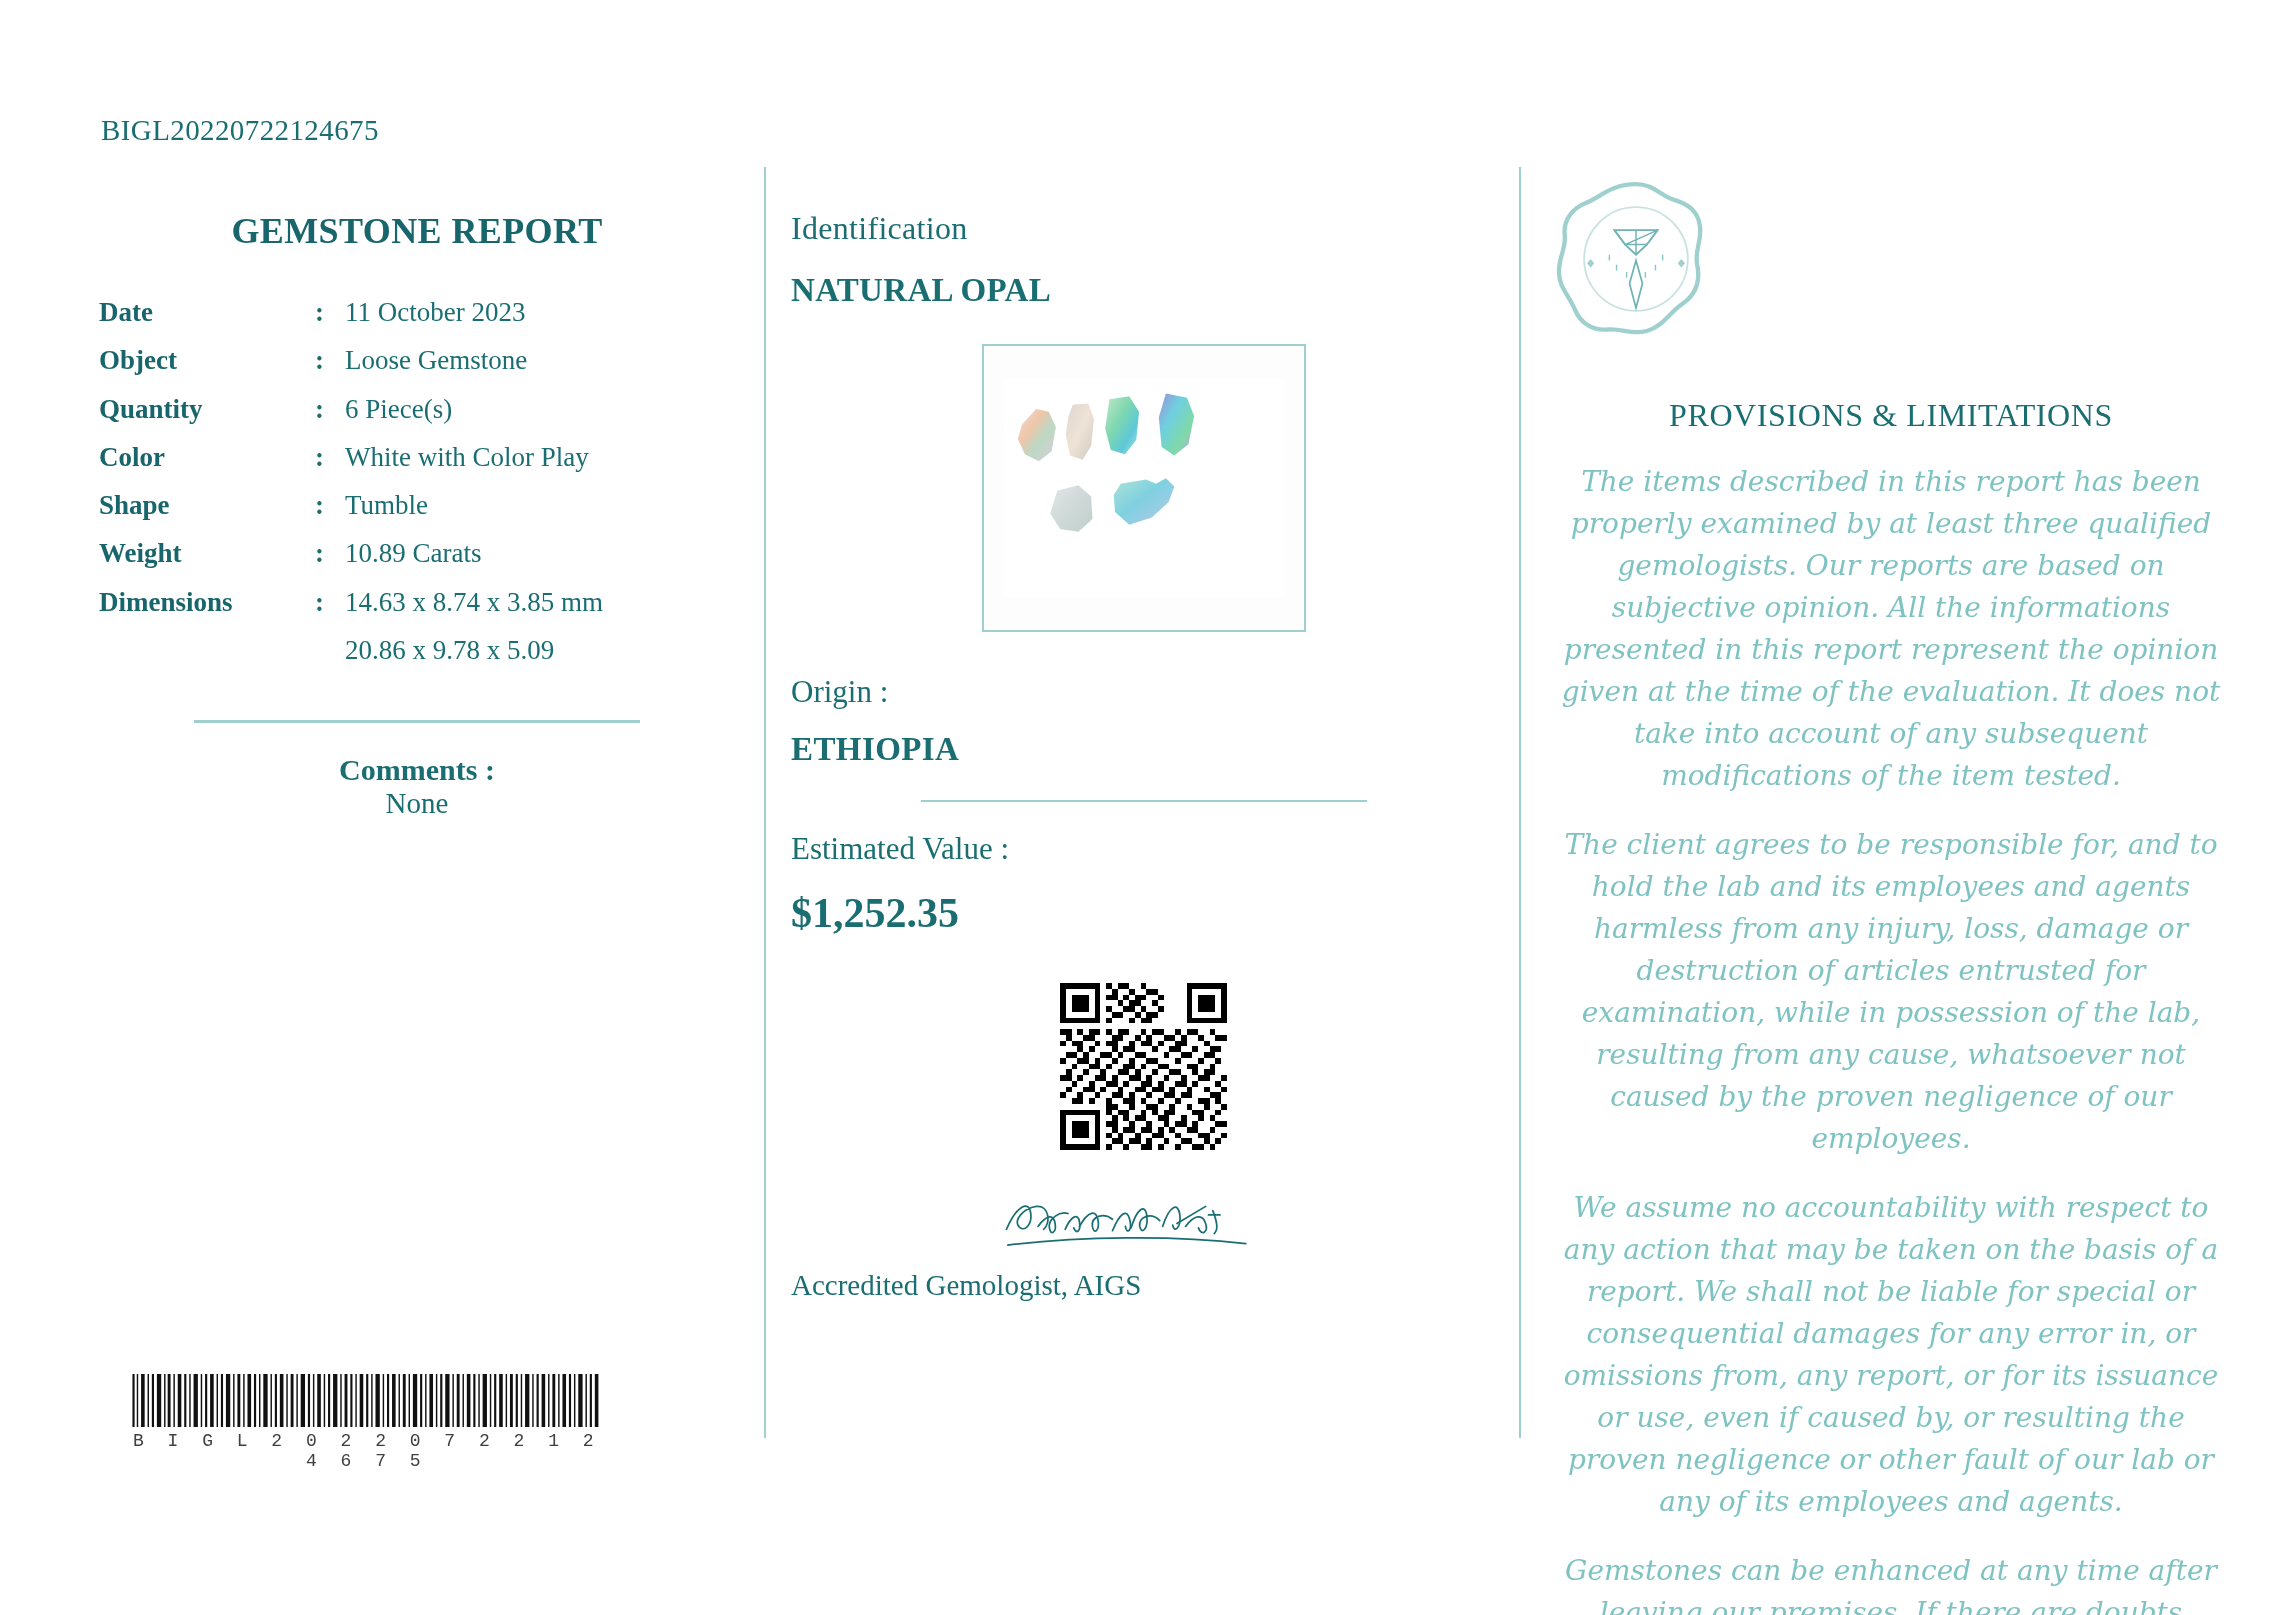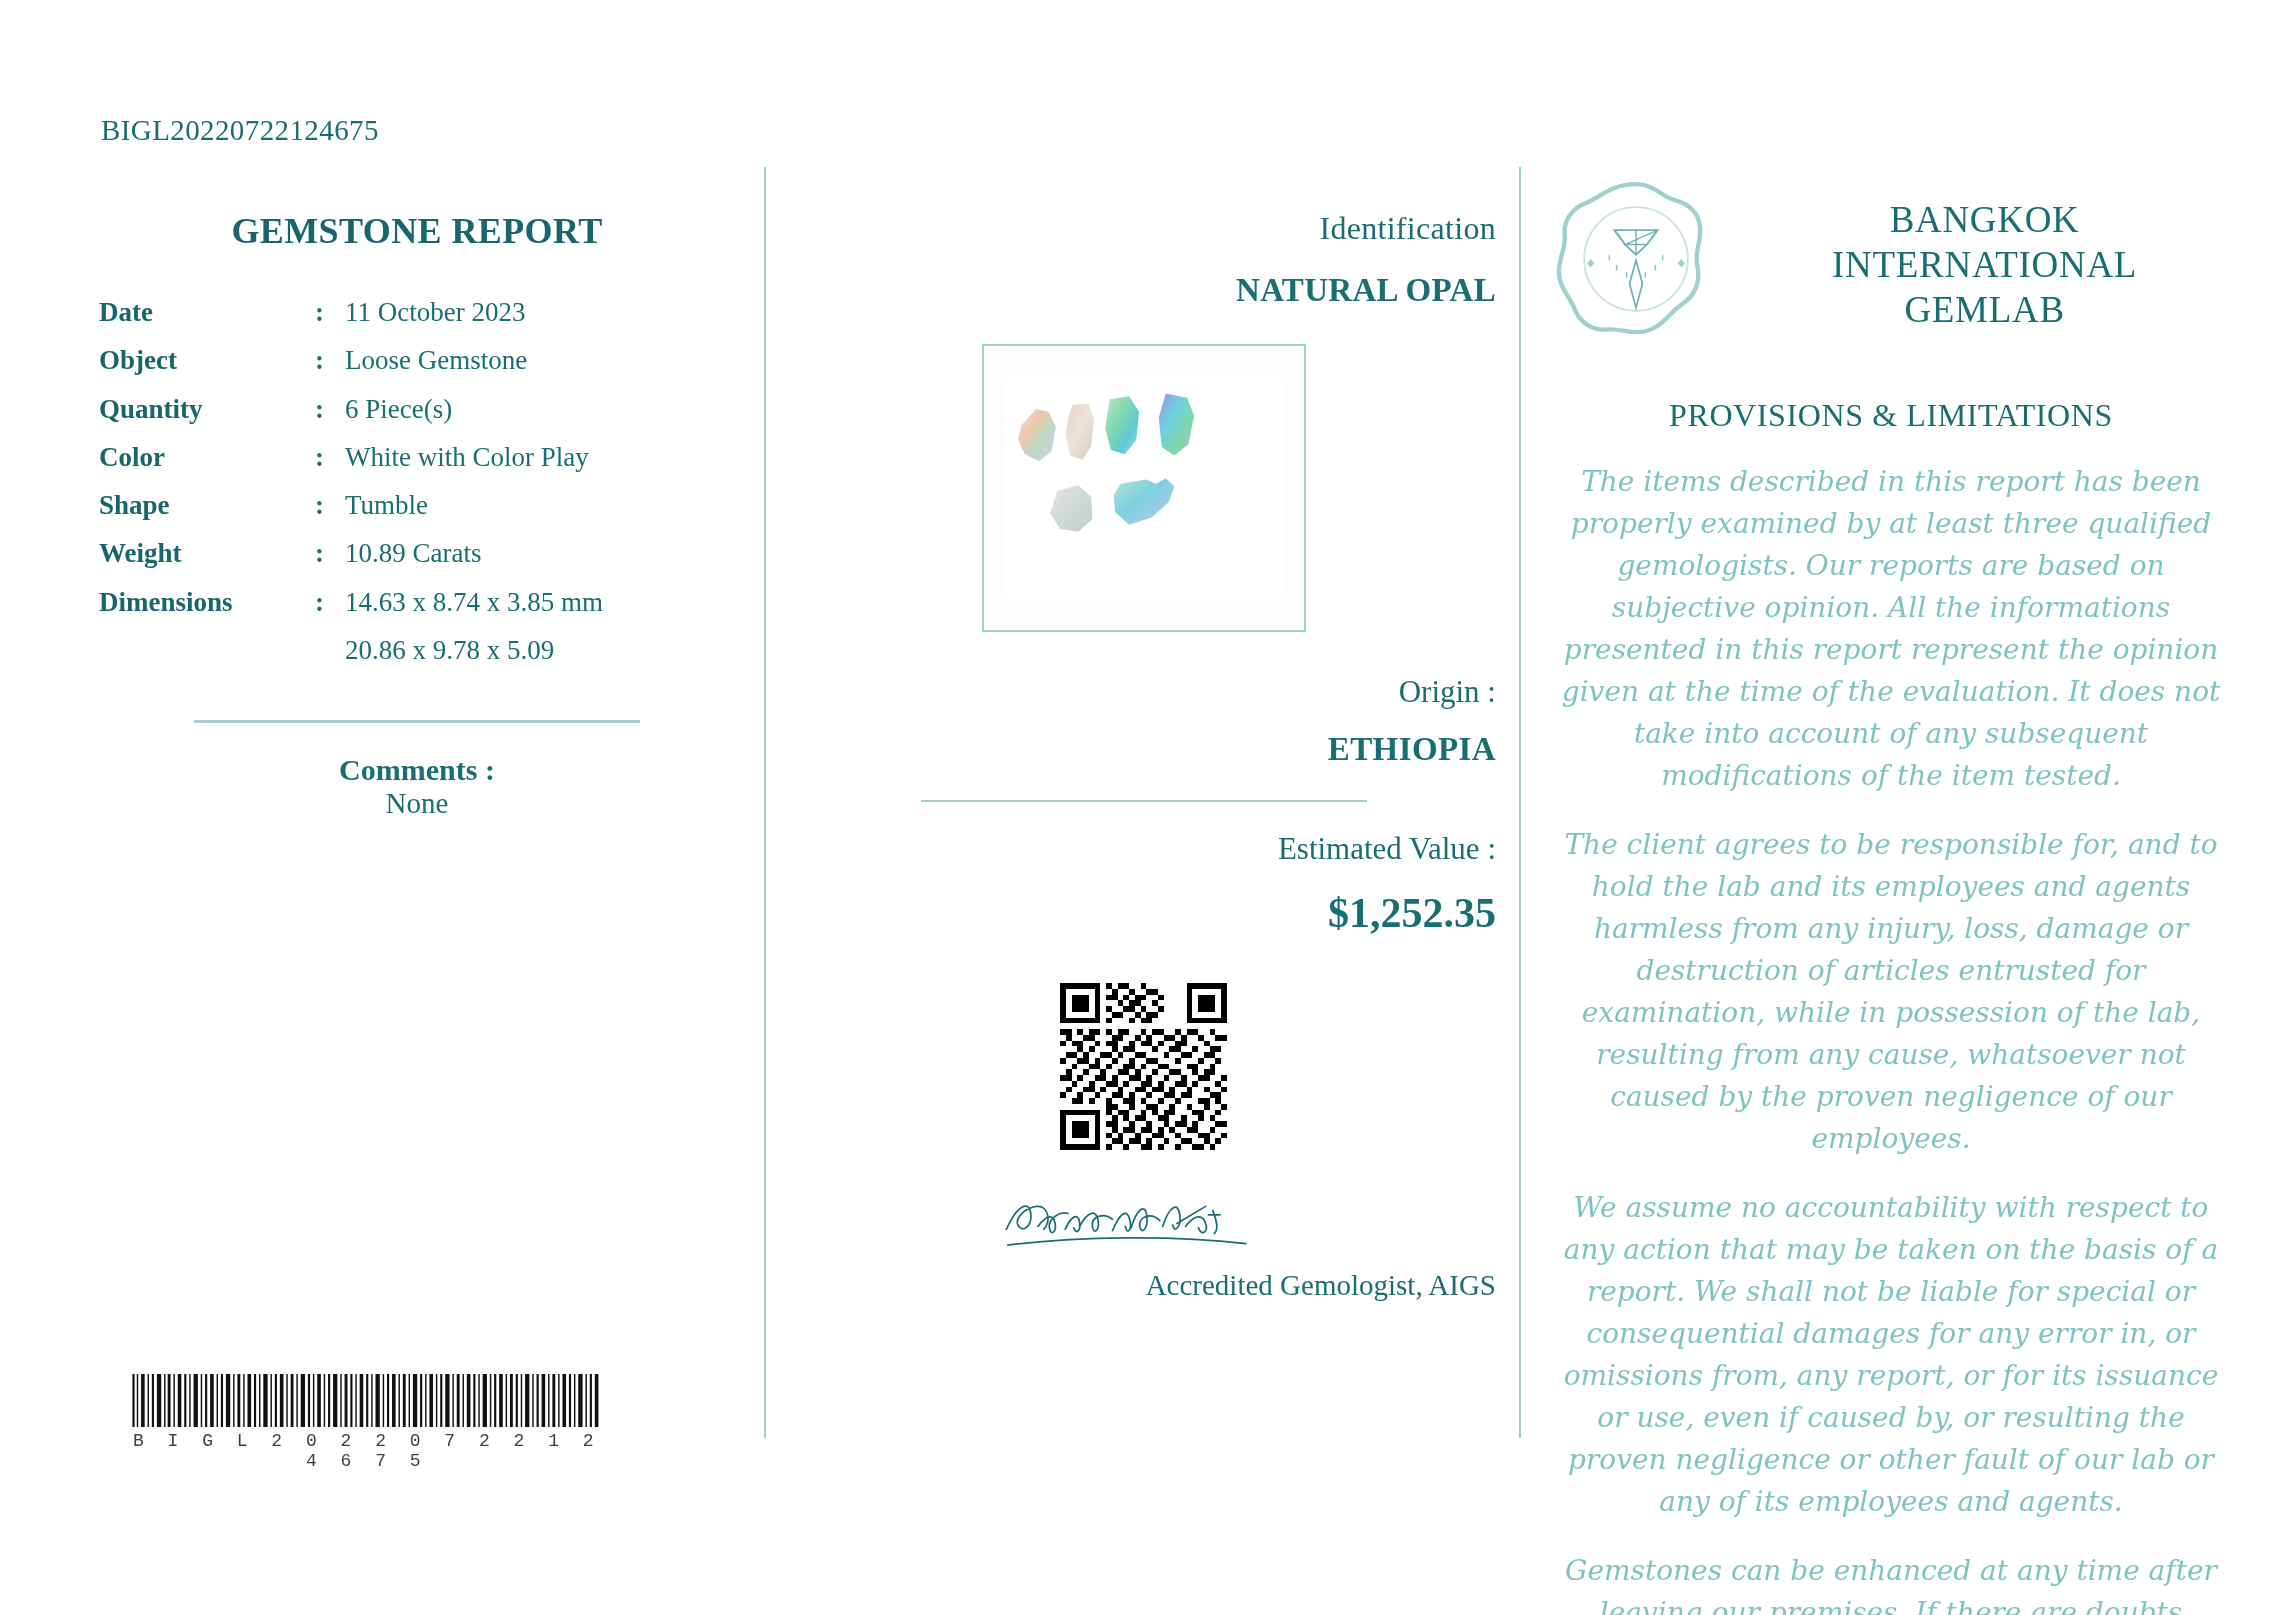--- a/index.html
+++ b/index.html
@@ -109,21 +109,21 @@
   }
   .barcode-text {
     font-family: "Liberation Mono", monospace;
     font-size: 18px;
     letter-spacing: 6.5px;
     color: #404040;
     margin-top: 4.3px;
   }
 
   
-  .mid-inner { text-align: right; }
+  .mid-inner { text-align: left; }
   .ident-lbl {
     font-size: 32px;
     margin-top: 43px;
     letter-spacing: 0.3px;
   }
   .ident-val {
     font-size: 33px;
     font-weight: bold;
     margin-top: 24.5px;
     letter-spacing: 0.3px;
@@ -703,25 +703,20 @@
         <path d="M95 78 L110 98 L155 78 M110 98 L140 98 M125 112 L125 78" fill="none" stroke="#6fb3b4" stroke-width="2"></path>
         <path d="M125 120 L134 152 L125 186 L116 152 Z" fill="none" stroke="#6fb3b4" stroke-width="2.4"></path>
         <g stroke="#8cc6c5" stroke-width="2" fill="none">
           <path d="M88 112 l0 8 M98 126 l0 8 M112 136 l0 8 M138 136 l0 8 M152 126 l0 8 M162 112 l0 8"></path>
         </g>
         <g fill="#9fd0ce">
           <path d="M62 118 l5 6 -5 6 -5 -6 Z"></path>
           <path d="M188 118 l5 6 -5 6 -5 -6 Z"></path>
         </g>
       </svg>
-      <div class="brand-name">
-        <div>BANGKOK</div>
-        <div>INTERNATIONAL</div>
-        <div>GEMLAB</div>
-      </div>
     </div>
 
     <div class="prov-title">PROVISIONS &amp; LIMITATIONS</div>
     <div class="prov-p">The items described in this report has been properly examined by at least three qualified gemologists. Our reports are based on subjective opinion. All the informations presented in this report represent the opinion given at the time of the evaluation. It does not take into account of any subsequent modifications of the item tested.</div>
     <div class="prov-p">The client agrees to be responsible for, and to hold the lab and its employees and agents harmless from any injury, loss, damage or destruction of articles entrusted for examination, while in possession of the lab, resulting from any cause, whatsoever not caused by the proven negligence of our employees.</div>
     <div class="prov-p">We assume no accountability with respect to any action that may be taken on the basis of a report. We shall not be liable for special or consequential damages for any error in, or omissions from, any report, or for its issuance or use, even if caused by, or resulting the proven negligence or other fault of our lab or any of its employees and agents.</div>
     <div class="prov-p">Gemstones can be enhanced at any time after leaving our premises. If there are doubts about an item's current condition, it can be submitted for re-testing.</div>
   </div>
 
 </div>

